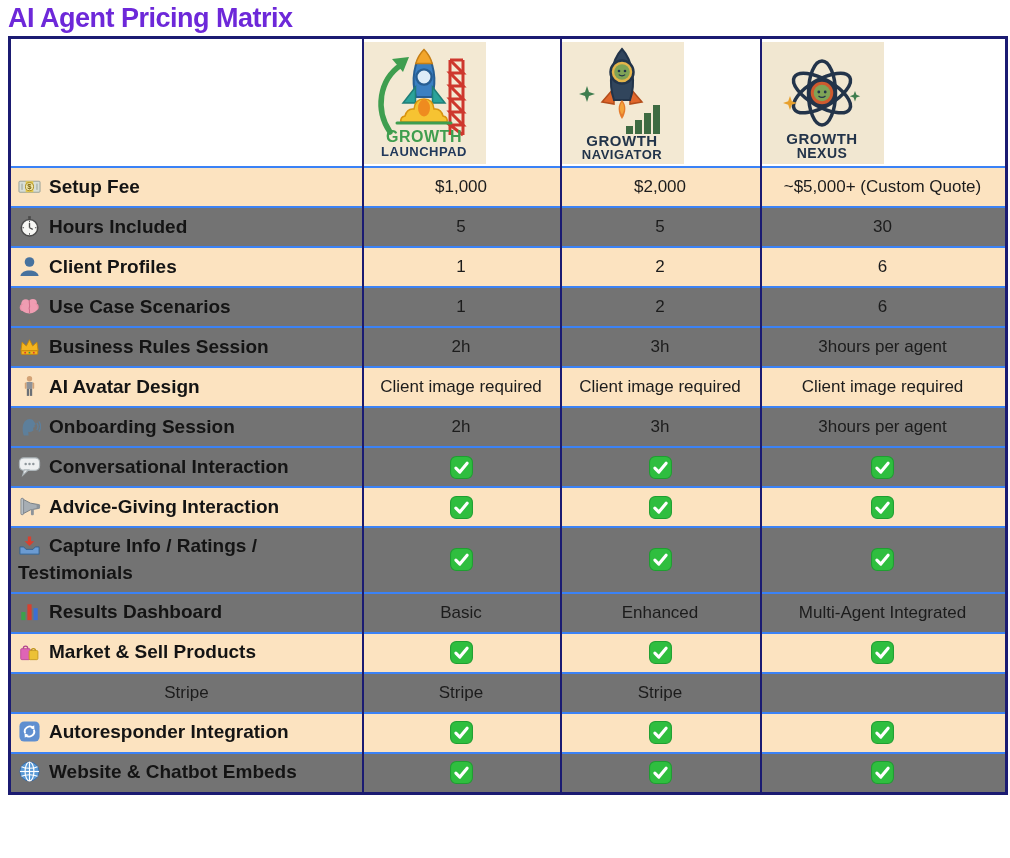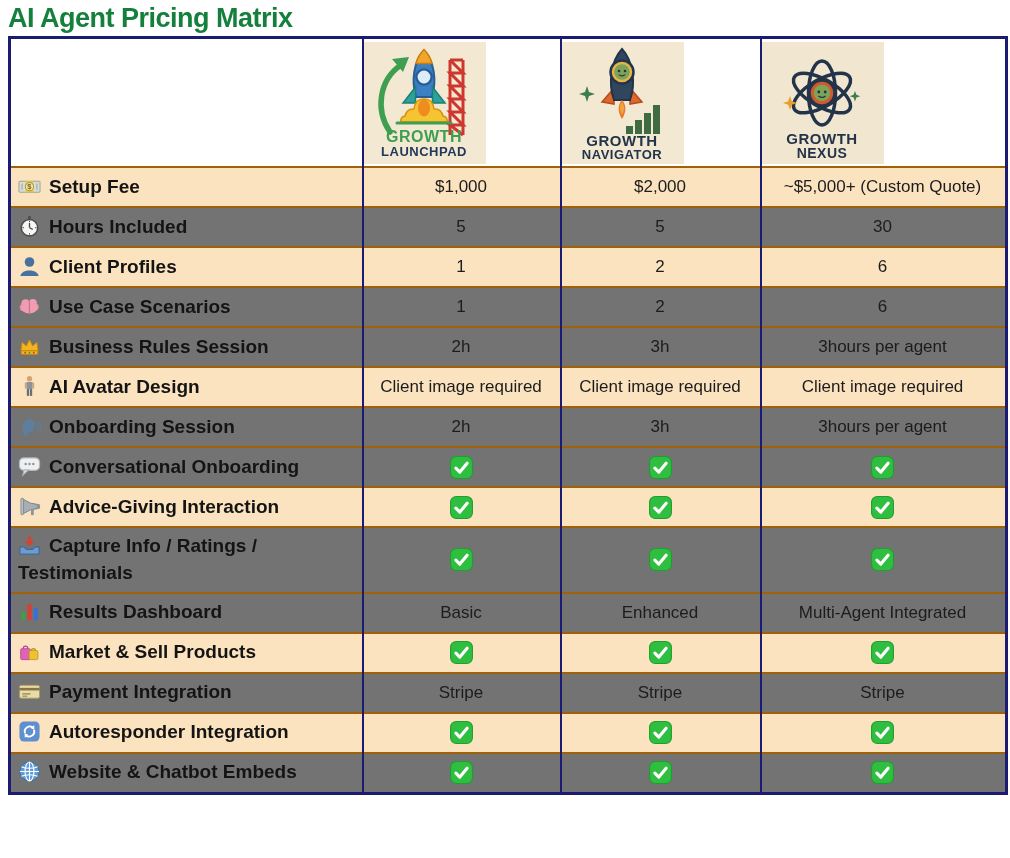--- a/index.html
+++ b/index.html
@@ -1,24 +1,24 @@
 <!DOCTYPE html>
 <html><head>
 <meta charset="utf-8">
 <style>
   html,body{margin:0;padding:0;background:#ffffff;}
   body{width:1010px;height:858px;font-family:"Liberation Sans",sans-serif;overflow:hidden;}
-  .page-title{margin:3px 0 2px 8px;font-size:27px;font-weight:bold;letter-spacing:-0.5px;color:#15803d;}
+  .page-title{margin:3px 0 2px 8px;font-size:27px;font-weight:bold;letter-spacing:-0.5px;color:#6d28d9;}
   .matrix{position:relative;margin-left:8px;width:994px;border:3px solid #1b1b72;background:#ffffff;}
   .vline{position:absolute;top:0;bottom:0;width:2px;background:#1b1b72;z-index:5;}
   .vline.v1{left:351px}.vline.v2{left:549px}.vline.v3{left:749px}
   .hdr{display:grid;grid-template-columns:351px 198px 200px 245px;height:127px;background:#fff;}
   .logo-cell{display:flex;align-items:center;justify-content:flex-start;}
   .logo{width:124px;height:122px;display:block;}
-  .row{display:grid;grid-template-columns:351px 198px 200px 245px;border-top:2px solid #a16207;}
+  .row{display:grid;grid-template-columns:351px 198px 200px 245px;border-top:2px solid #3b82f6;}
   .row.peach{background:#fce3c0;}
   .row.green{background:#737373;}
   .label-cell{min-height:38px;box-sizing:border-box;padding:5px 4px 5px 7px;
     font-weight:bold;font-size:19px;line-height:1.42;color:#141414;display:flex;align-items:center;}
   .label-inner{display:block;}
   .ricon{width:23px;height:23px;display:inline-block;vertical-align:-5px;margin-right:8px;}
   .value-cell{min-height:38px;box-sizing:border-box;display:flex;align-items:center;justify-content:center;
     font-size:17px;color:#1c1c1c;text-align:center;padding:2px 3px;line-height:1.25;}
   .cicon{width:25px;height:25px;display:block;}
   svg text{font-family:"Liberation Sans",sans-serif;}
@@ -292,21 +292,21 @@
             </svg><span>Onboarding Session</span></span>
         </div>
         <div class="value-cell">2h</div>
         <div class="value-cell">3h</div>
         <div class="value-cell">3hours per agent</div>
       </div>
       <div class="row green">
         <div class="label-cell">
           <span class="label-inner"><svg class="ricon">
               <use href="#speech-balloon-icon"></use>
-            </svg><span>Conversational Onboarding</span></span>
+            </svg><span>Conversational Interaction</span></span>
         </div>
         <div class="value-cell">
           <svg class="cicon">
             <use href="#check-icon"></use>
           </svg>
         </div>
         <div class="value-cell">
           <svg class="cicon">
             <use href="#check-icon"></use>
           </svg>
@@ -387,25 +387,20 @@
             <use href="#check-icon"></use>
           </svg>
         </div>
         <div class="value-cell">
           <svg class="cicon">
             <use href="#check-icon"></use>
           </svg>
         </div>
       </div>
       <div class="row green">
-        <div class="label-cell">
-          <span class="label-inner"><svg class="ricon">
-              <use href="#credit-card-icon"></use>
-            </svg><span>Payment Integration</span></span>
-        </div>
         <div class="value-cell">Stripe</div>
         <div class="value-cell">Stripe</div>
         <div class="value-cell">Stripe</div>
       </div>
       <div class="row peach">
         <div class="label-cell">
           <span class="label-inner"><svg class="ricon">
               <use href="#arrows-cycle-icon"></use>
             </svg><span>Autoresponder Integration</span></span>
         </div>

